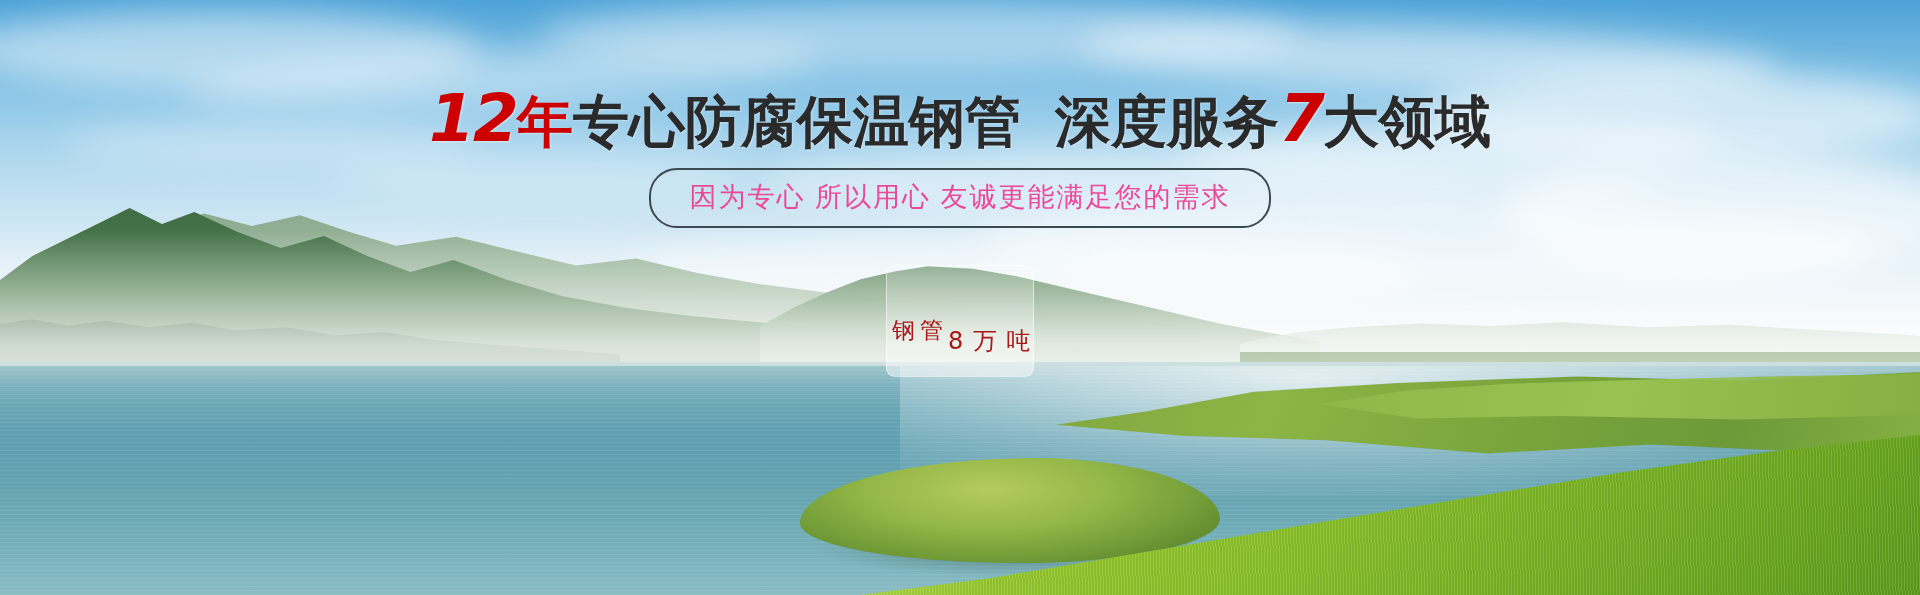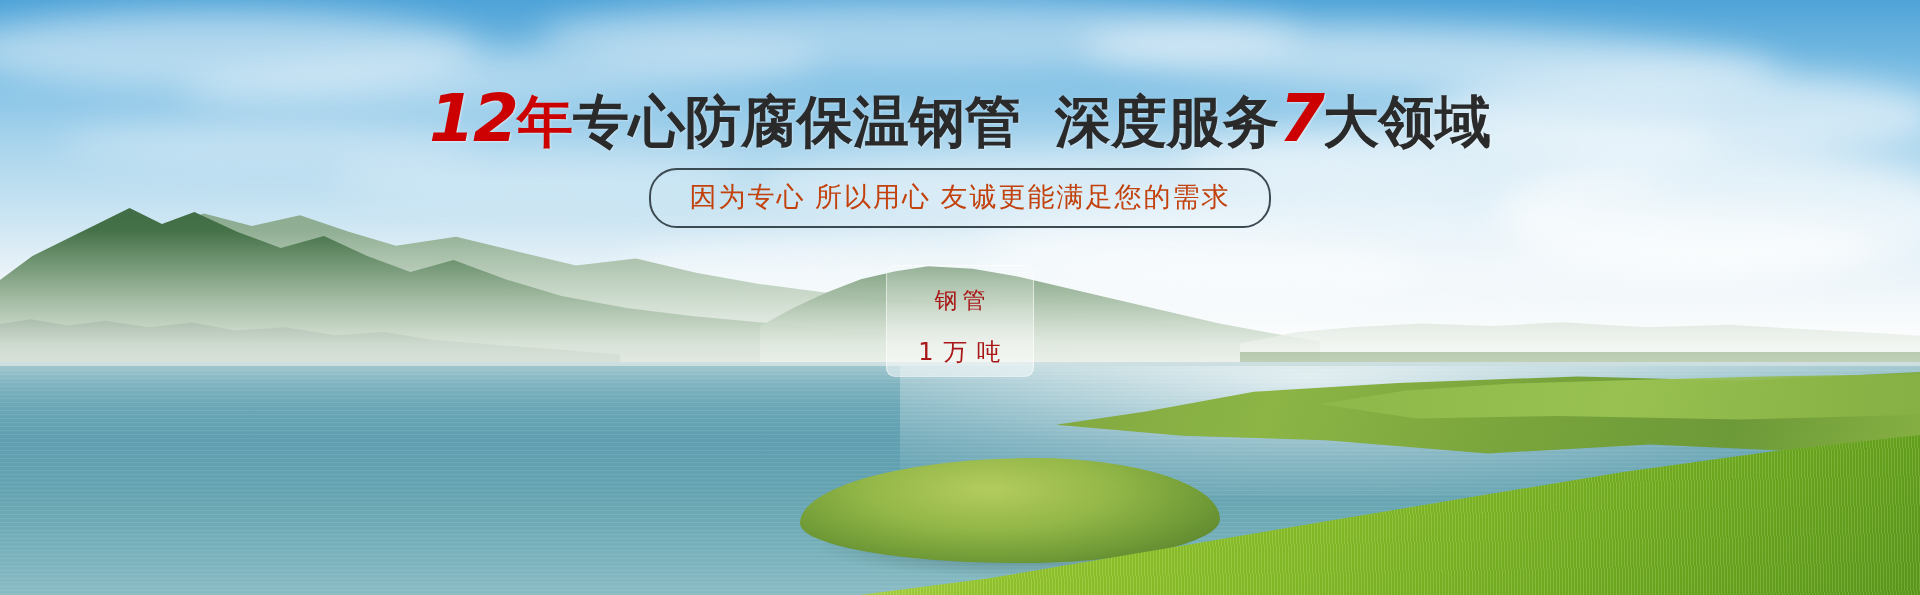--- a/index.html
+++ b/index.html
@@ -188,37 +188,37 @@
   }
 
   .subtitle-wrap{
     position:absolute;left:0;top:168px;width:1920px;text-align:center;
   }
   .subtitle{
     display:inline-block;
     padding:9px 38px 11px 38px;
     border:2px solid #3c4a52;
     border-radius:28px;
-    font-size:27px;color:#c2410c;
+    font-size:27px;color:#ec4899;
     letter-spacing:2px;
     white-space:nowrap;
     background:rgba(255,255,255,0.04);
   }
 
   
   .cards{
     position:absolute;left:0;top:265px;width:1920px;
     display:flex;justify-content:center;align-items:flex-start;gap:17px;
   }
   .card{
     width:148px;height:112px;
     border-radius:9px;
     border:1px solid rgba(255,255,255,0.55);
     background:linear-gradient(to bottom,rgba(255,255,255,0.16) 0%,rgba(255,255,255,0.34) 52%,rgba(255,255,255,0.50) 100%);
-    display:flex;flex-direction:column;align-items:center;justify-content:flex-start;
+    display:flex;flex-direction:row;align-items:center;justify-content:flex-start;
     padding-top:19px;
   }
   .card-title{
     font-size:23px;color:#a81818;letter-spacing:5px;
     font-weight:normal;text-indent:5px;
     font-family:"DejaVu Sans","Liberation Sans",sans-serif;
   }
   .card-value{
     margin-top:20px;
     font-size:24px;color:#a81818;letter-spacing:1px;
@@ -274,20 +274,20 @@
     </div>
 
     <div class="subtitle-wrap">
       <div class="subtitle">因为专心 所以用心  友诚更能满足您的需求</div>
     </div>
 
     <div class="cards">
 
       <div class="card">
         <div class="card-title">钢管</div>
-        <div class="card-value"><span>1 万 吨</span></div>
+        <div class="card-value"><span>8 万 吨</span></div>
       </div>
 
 
 
     </div>
   </div>
 </div>
 
 </body></html>

